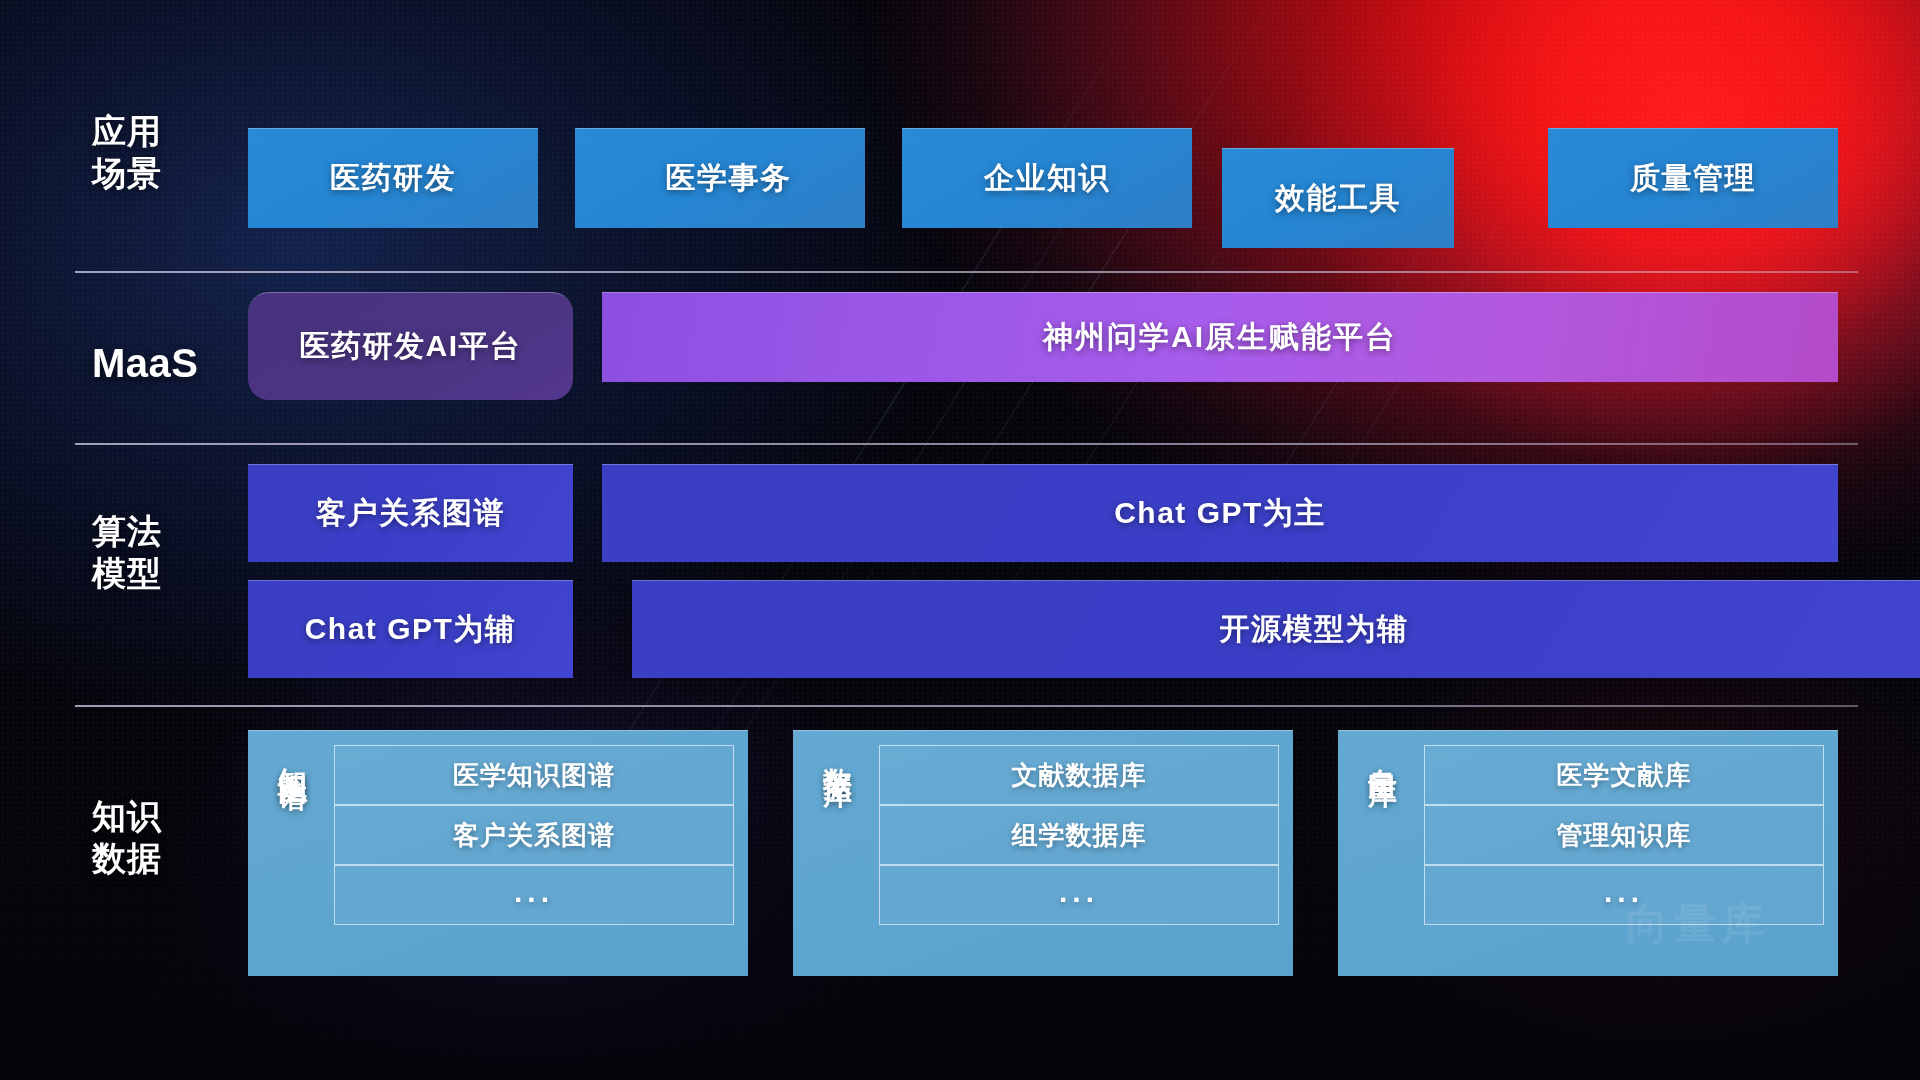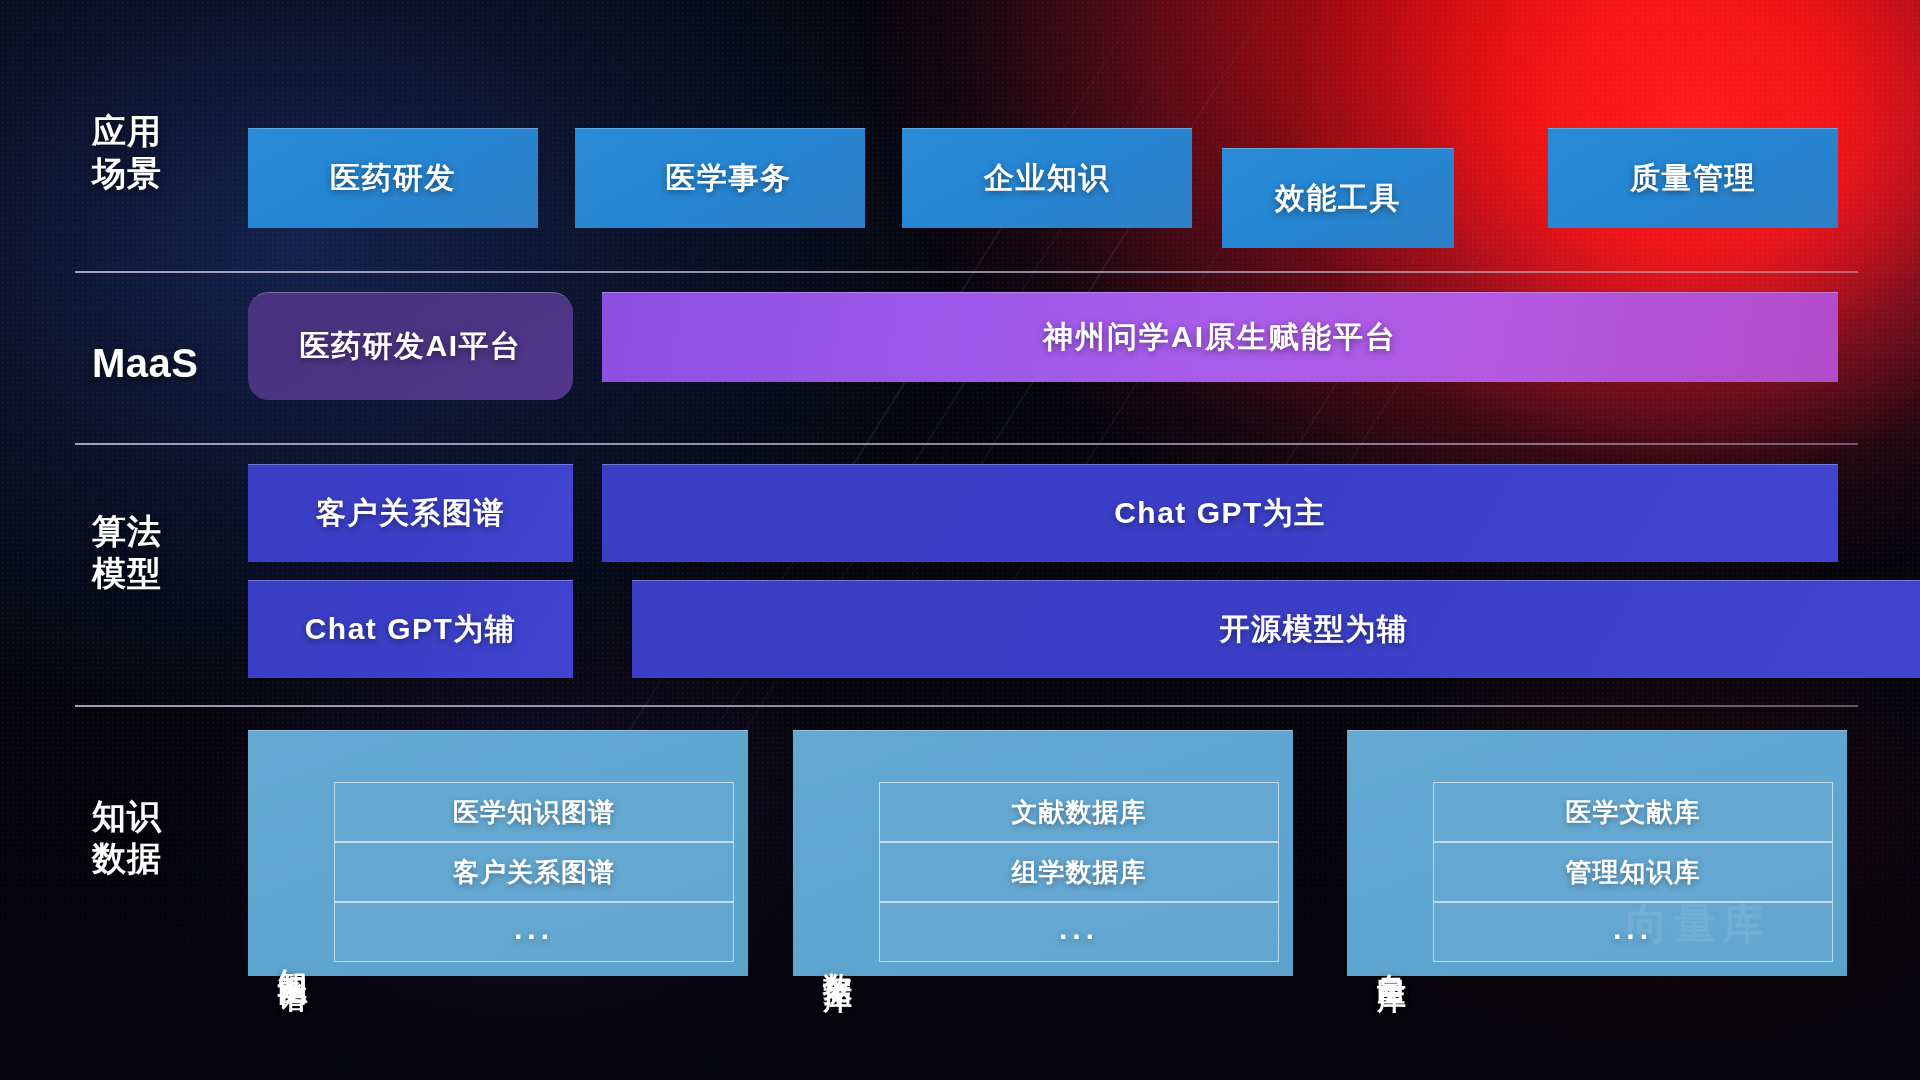--- a/index.html
+++ b/index.html
@@ -101,21 +101,21 @@
     background:linear-gradient(120deg,#3a3fc4 0%, #3b3fc8 50%, #4145cf 100%);
   }
   .algo-r1{ top:464px; }
   .algo-r2{ top:580px; }
 
   
   .kgroup{
     position:absolute; top:730px; height:246px;
     background:linear-gradient(160deg,#63a9d2 0%, #5ea5d0 50%, #5ba2cd 100%);
     border-top:1px solid rgba(255,255,255,0.35);
-    display:flex; align-items:flex-end; padding:14px 14px 14px 18px;
+    display:flex; align-items:flex-start; padding:14px 14px 14px 18px;
   }
   .kgroup-title{
     flex:0 0 auto; width:54px;
     display:flex; align-items:center; justify-content:center;
     color:#fff; font-weight:700; font-size:29px; line-height:38px;
     writing-mode:vertical-rl; letter-spacing:4px;
     text-shadow:0 2px 6px rgba(0,0,0,.35);
   }
   .kgroup-items{ flex:1 1 auto; display:flex; flex-direction:column; justify-content:space-between; padding-left:14px; }
   .kitem{
@@ -207,21 +207,21 @@
 
   <div class="kgroup" style="left:793px;width:500px;">
     <div class="kgroup-title">数据库</div>
     <div class="kgroup-items">
       <div class="kitem">文献数据库</div>
       <div class="kitem">组学数据库</div>
       <div class="kitem ellipsis">...</div>
     </div>
   </div>
 
-  <div class="kgroup" style="left:1338px;width:500px;margin-left:9px;">
+  <div class="kgroup" style="left:1338px;width:500px;">
     <div class="kgroup-title">向量库</div>
     <div class="kgroup-items">
       <div class="kitem">医学文献库</div>
       <div class="kitem">管理知识库</div>
       <div class="kitem ellipsis">...</div>
     </div>
   </div>
 
 </div>
 

